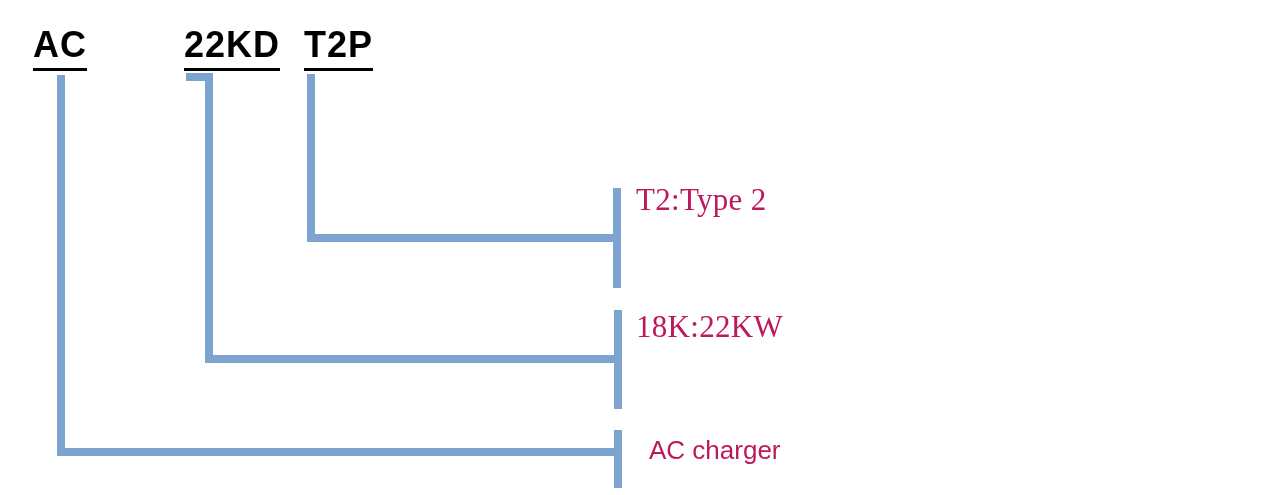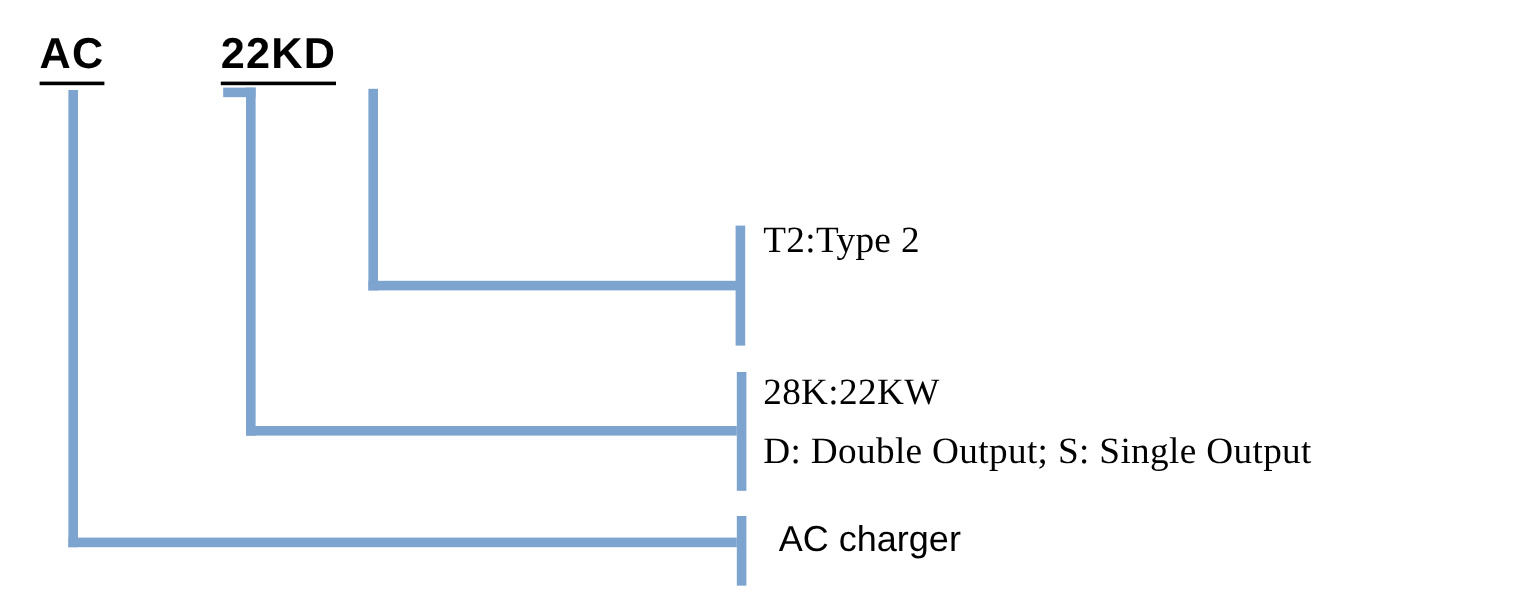--- a/index.html
+++ b/index.html
@@ -48,61 +48,61 @@
   #kd-h    { left: 205px; top: 355px; width: 409px; height: 8px; }
   #kd-tick { left: 614px; top: 310px; width: 8px;   height: 99px; }
   
   #tp-v    { left: 307px; top: 74px;  width: 8px;   height: 168px; }
   #tp-h    { left: 307px; top: 234px; width: 307px; height: 8px; }
   #tp-tick { left: 613px; top: 188px; width: 8px;   height: 100px; }
 
   
   .callout-line {
     position: absolute;
-    color: #000000;
+    color: #be185d;
     white-space: nowrap;
   }
   .serif-label {
     font-family: "Liberation Serif", serif;
     font-size: 31px;
     line-height: 37px;
     letter-spacing: 0.3px;
   }
   .sans-label {
     font-family: "Liberation Sans", sans-serif;
-    font-size: 30px;
+    font-size: 26px;
     line-height: 36px;
   }
   #co-t2p-1  { left: 636px; top: 181px; }
   #co-t2p-2  { left: 636px; top: 232px; }
   #co-22kd-1 { left: 636px; top: 308px; }
   #co-22kd-2 { left: 636px; top: 357px; }
   #co-ac-1   { left: 649px; top: 432px; }
 </style>
 </head>
 <body>
 
 <div id="canvas">
 
   <div id="seg-ac" class="code-seg">AC</div>
   <div id="seg-22kd" class="code-seg">22KD</div>
+  <div id="seg-t2p" class="code-seg">T2P</div>
 
   <div id="tp-v" class="line"></div>
   <div id="tp-h" class="line"></div>
   <div id="tp-tick" class="line"></div>
 
   <div id="kd-stub" class="line"></div>
   <div id="kd-v" class="line"></div>
   <div id="kd-h" class="line"></div>
   <div id="kd-tick" class="line"></div>
 
   <div id="ac-v" class="line"></div>
   <div id="ac-h" class="line"></div>
   <div id="ac-tick" class="line"></div>
 
   <div id="co-t2p-1" class="callout-line serif-label">T2:Type 2</div>
 
-  <div id="co-22kd-1" class="callout-line serif-label">28K:22KW</div>
-  <div id="co-22kd-2" class="callout-line serif-label">D: Double Output; S: Single Output</div>
+  <div id="co-22kd-1" class="callout-line serif-label">18K:22KW</div>
 
   <div id="co-ac-1" class="callout-line sans-label">AC charger</div>
 
 </div>
 
 </body></html>

